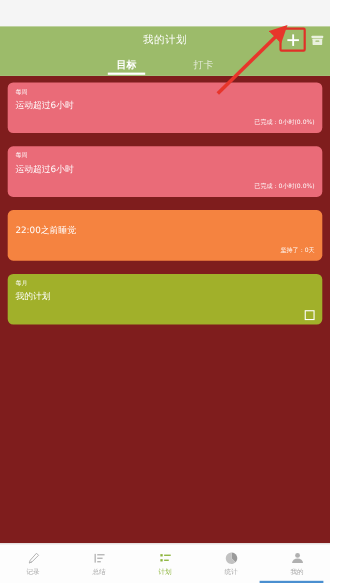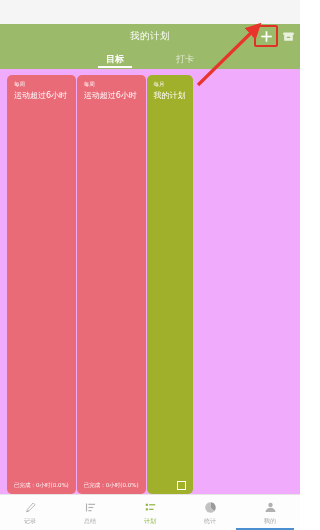--- a/index.html
+++ b/index.html
@@ -79,23 +79,23 @@
     position:absolute;
     left:-3px; right:-3px; bottom:0;
     height:2px;
     background:#ffffff;
   }
 
   
   .card-list {
     flex:1 1 auto;
     padding:6px 7px 0 7px;
-    display:flex; flex-direction:row;
-    gap:1px;
-    background:#f0abfc;
+    display:flex; flex-direction:column;
+    gap:12px;
+    background:#7f1d1d;
     overflow:hidden;
   }
   .card {
     border-radius:5px;
     padding:5px 7px 4px 7px;
     min-height:46px;
     display:flex; flex-direction:column;
     position:relative;
   }
   .card-period {
@@ -205,20 +205,25 @@
       <div class="card-title">运动超过6小时</div>
       <div class="card-footer">已完成：0小时(0.0%)</div>
     </div>
 
     <div class="card" style="background:#ea6b78">
       <div class="card-period">每周</div>
       <div class="card-title">运动超过6小时</div>
       <div class="card-footer">已完成：0小时(0.0%)</div>
     </div>
 
+    <div class="card" style="background:#f58340">
+      <div class="card-period"></div>
+      <div class="card-title" style="margin-top:6px">22:00之前睡觉</div>
+      <div class="card-footer">坚持了：0天</div>
+    </div>
 
 
     <div class="card" style="background:#a1b02a">
       <div class="card-period">每月</div>
       <div class="card-title">我的计划</div>
       <div class="card-check"></div>
     </div>
 
   </div>
 

